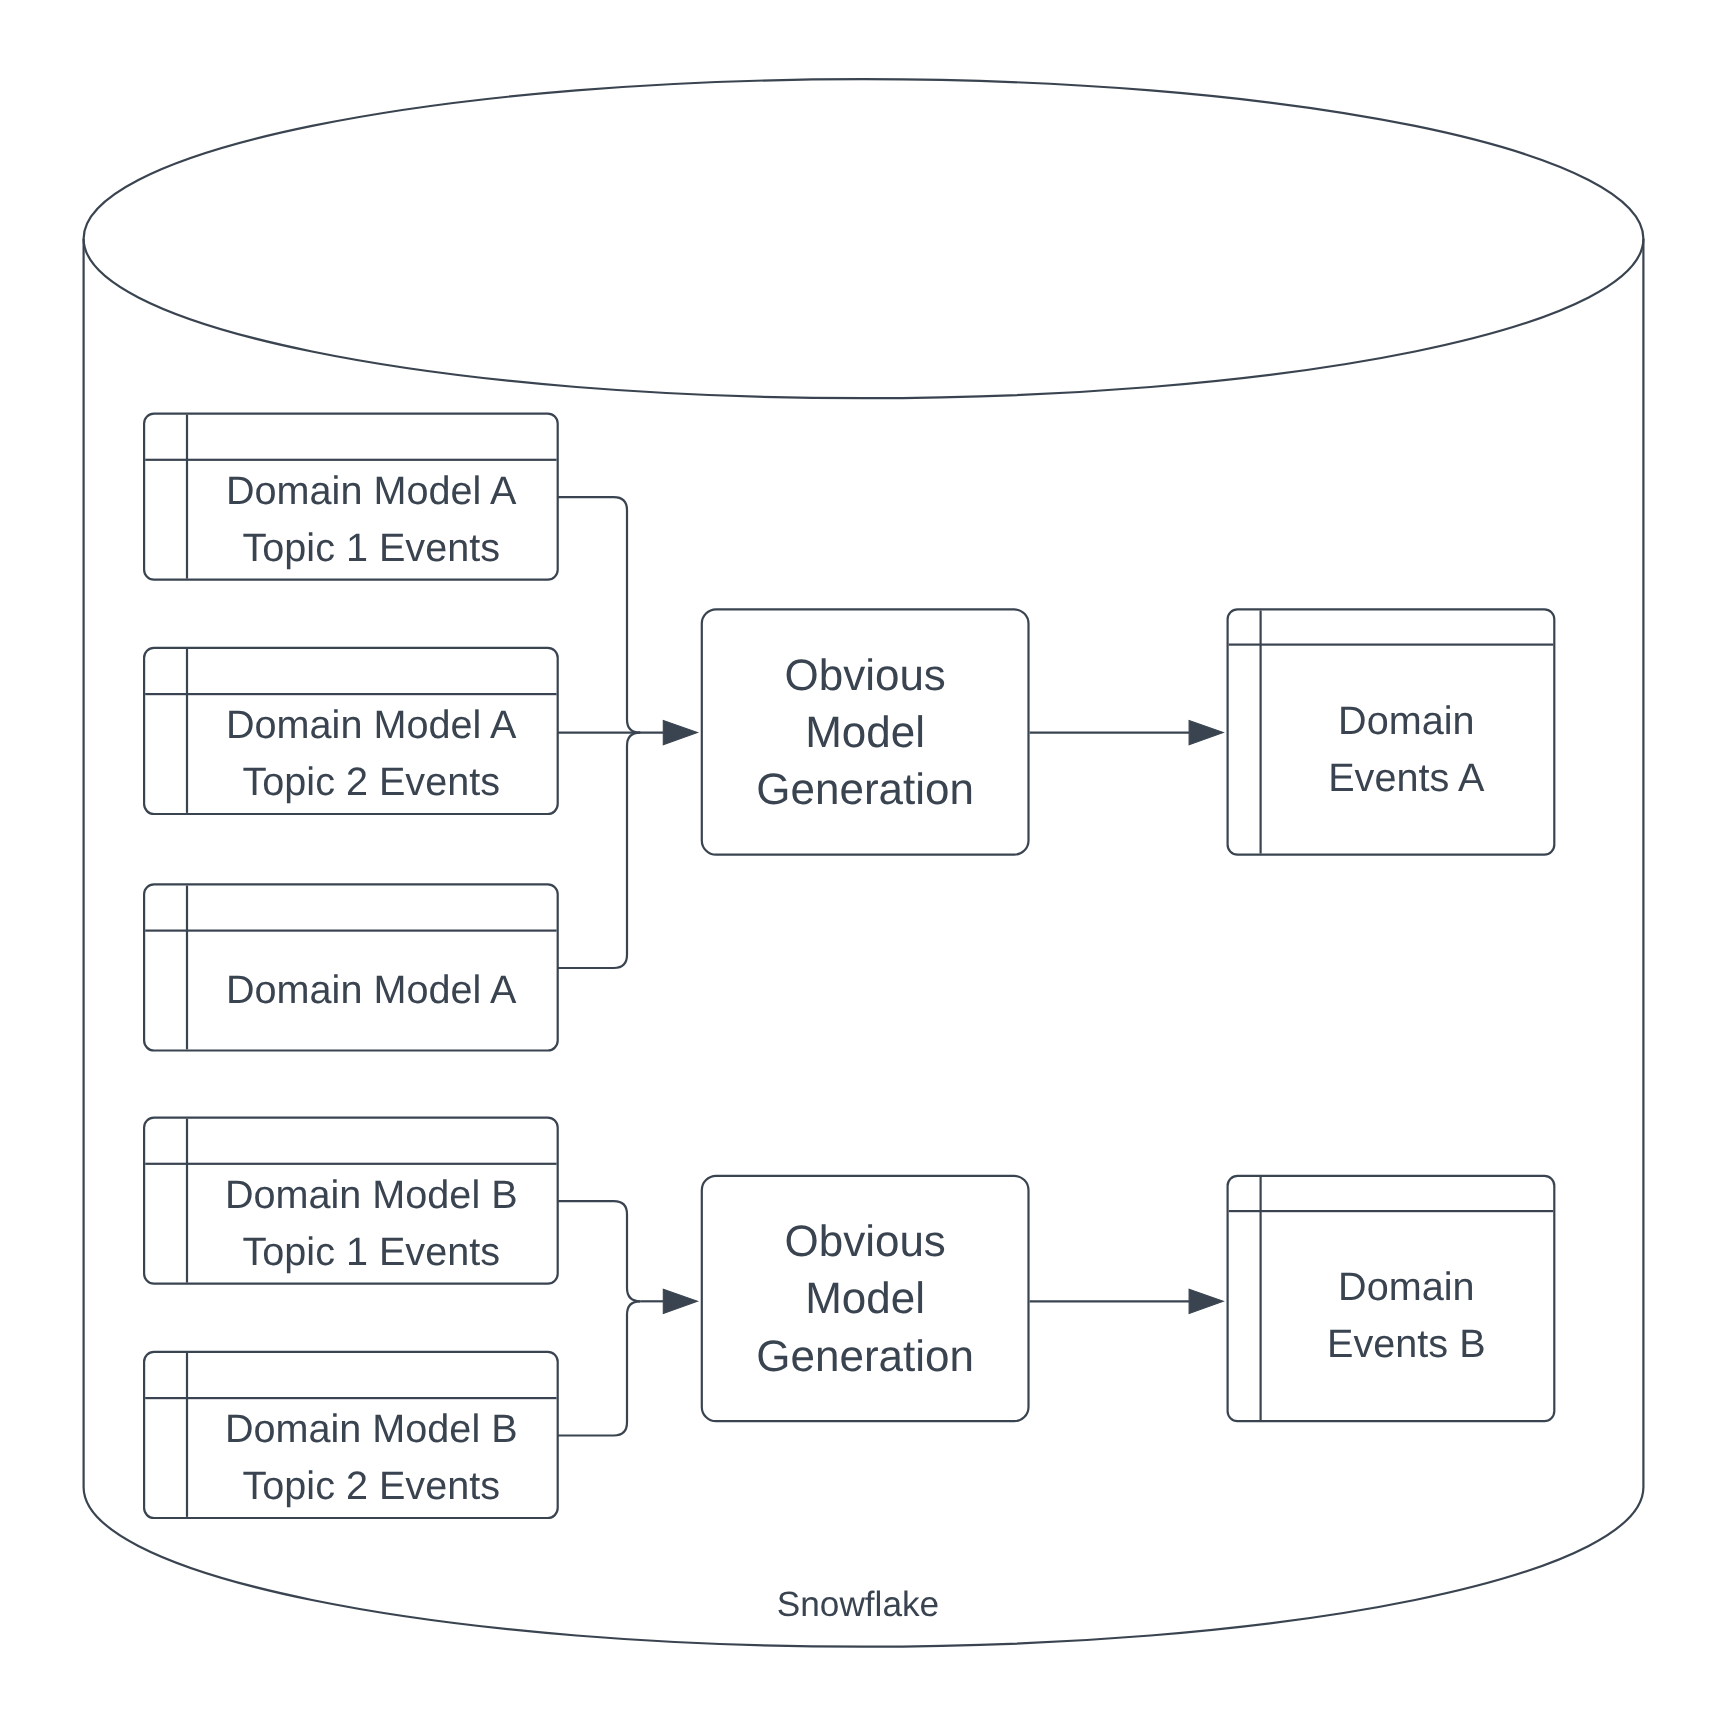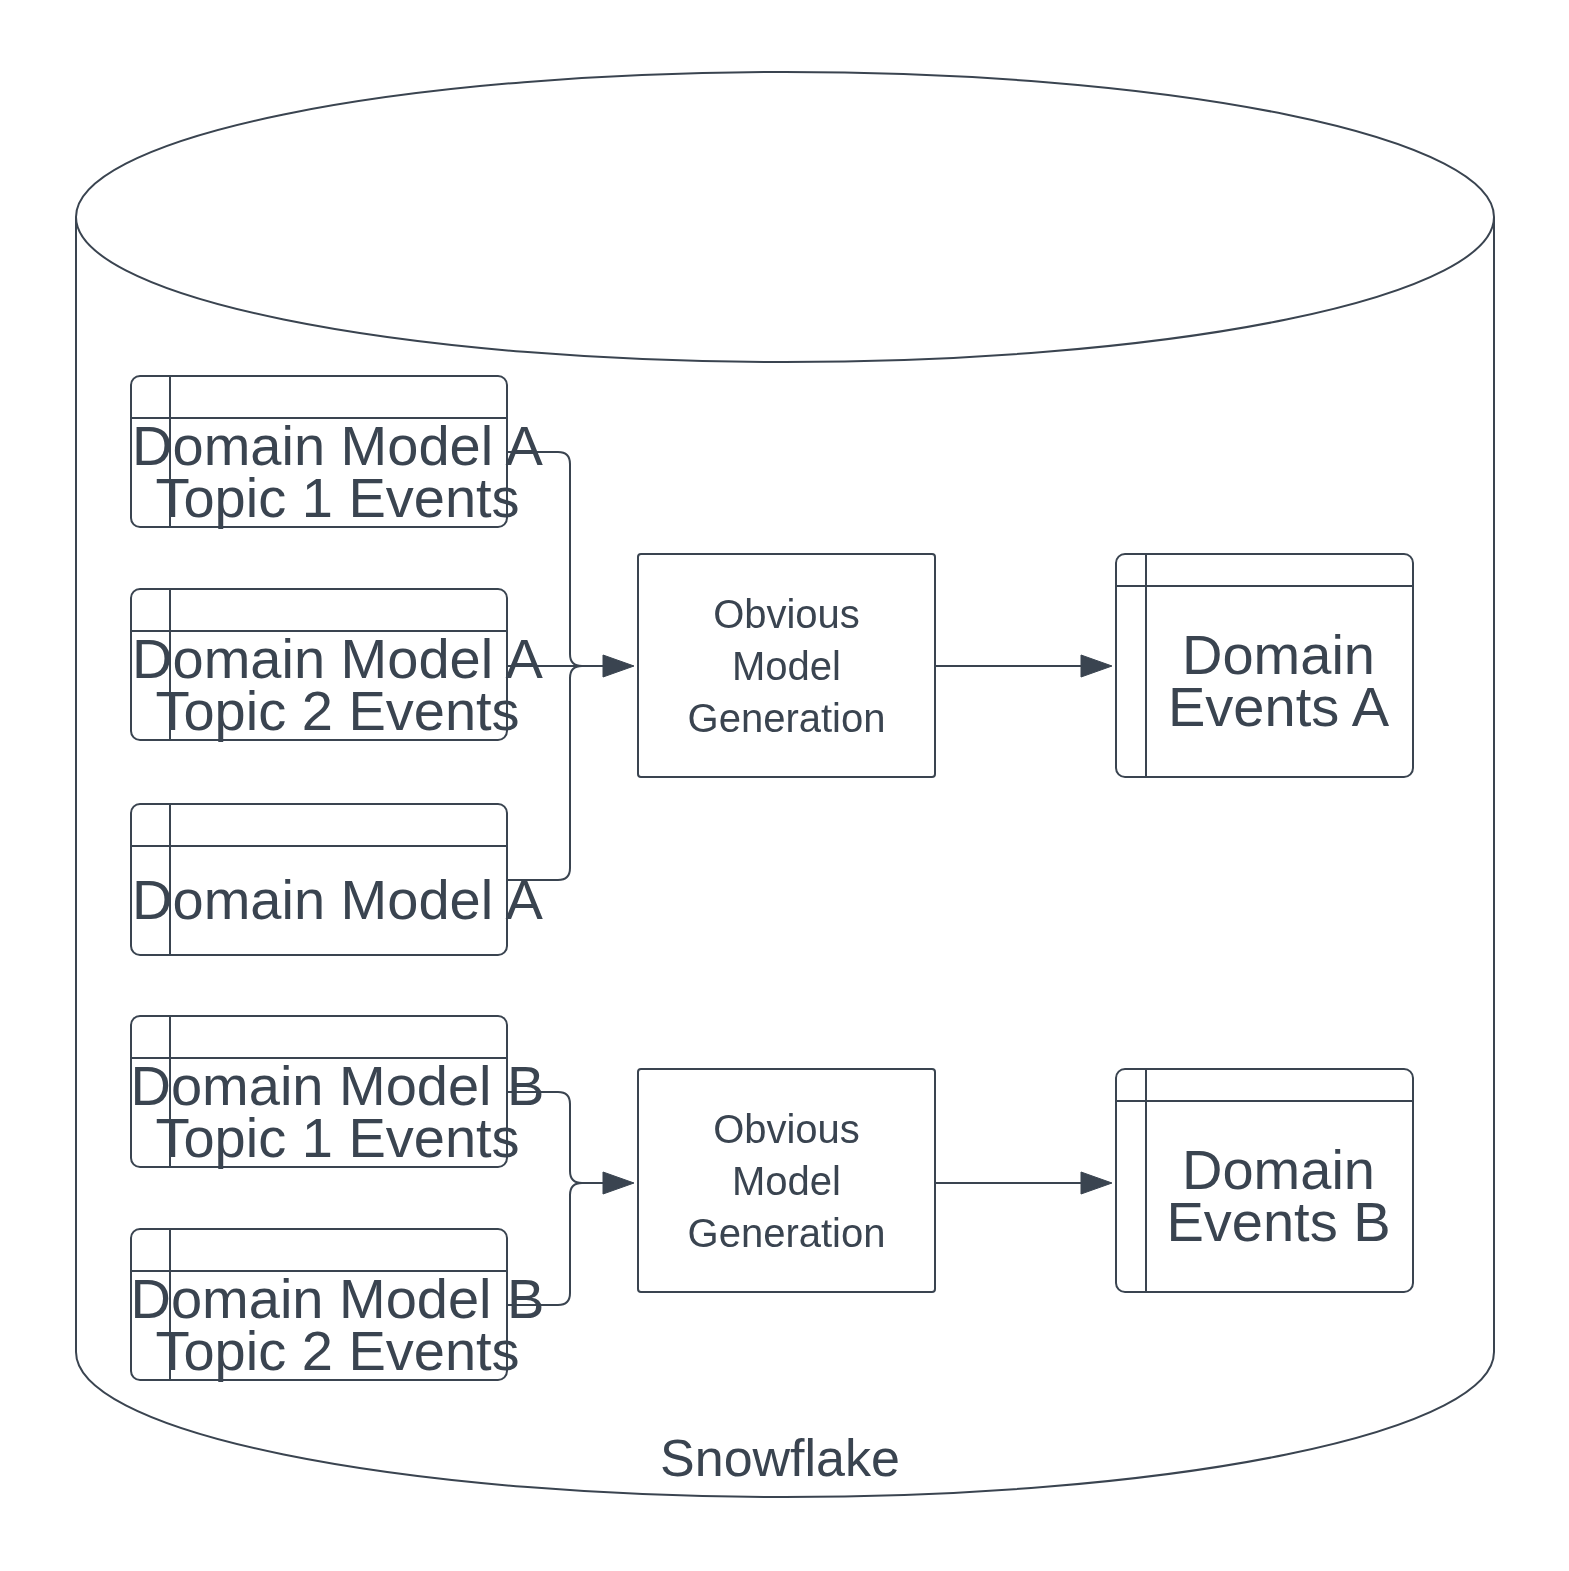--- a/index.html
+++ b/index.html
@@ -31,41 +31,41 @@
   .table-box .hdr {
     position:absolute; left:0; right:0; top:0;
     height:var(--hdr);
     border-bottom:2px solid #3A4450;
   }
   .table-box .lbl {
     position:absolute;
     left:var(--strip); top:var(--hdr); right:0; bottom:0;
     display:flex; flex-direction:column;
     align-items:center; justify-content:center;
-    font-size:56px; line-height:52px;
+    font-size:36px; line-height:52px;
     text-align:center; white-space:nowrap;
   }
 
   
   .proc-box {
     position:absolute;
     box-sizing:border-box;
     background:#FFFFFF;
     border:2px solid #3A4450;
-    border-radius:4px;
+    border-radius:14px;
     display:flex; flex-direction:column;
     align-items:center; justify-content:center;
     font-size:40px; line-height:52px;
     text-align:center; white-space:nowrap;
   }
 
   .plain-label {
     position:absolute;
     display:flex; align-items:center; justify-content:center;
-    font-size:52px; line-height:52px;
+    font-size:32px; line-height:52px;
     text-align:center; white-space:nowrap;
   }
 
   svg .stroke { stroke:#3A4450; stroke-width:2; fill:none; }
   svg .solid  { fill:#3A4450; stroke:#3A4450; stroke-width:1; }
 </style>
 </head>
 <body>
 
 <div class="canvas">

